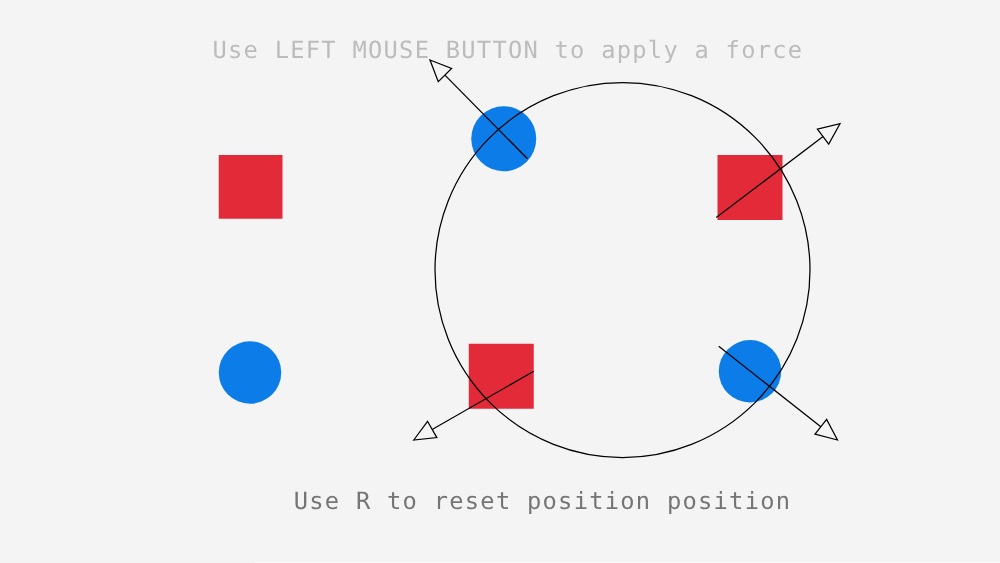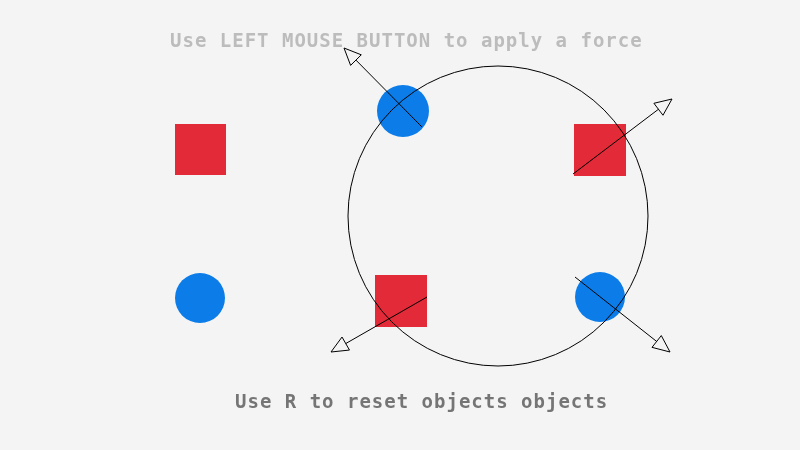--- a/index.html
+++ b/index.html
@@ -22,21 +22,21 @@
     left: 0;
     top: 0;
     width: 800px;
     height: 450px;
     pointer-events: none;
   }
   .hint {
     position: absolute;
     white-space: pre;
     letter-spacing: 1px;
-    font-weight: 700;
+    font-weight: 400;
   }
   #hint-top {
     left: 170px;
     top: 29px;
     font-size: 19px;
     color: #bcbcbc;
   }
   #hint-bottom {
     left: 235px;
     top: 390px;
@@ -50,21 +50,21 @@
     border-radius: 50%;
   }
 </style>
 </head>
 <body>
 
 <div id="scene" style="background: rgb(244, 244, 244);">
 
   <div class="hint" id="hint-top" style="left: 170px; top: 29px; color: rgb(188, 188, 188);">Use LEFT MOUSE BUTTON to apply a force</div>
 
-  <div class="hint" id="hint-bottom" style="left: 235px; top: 390px; color: rgb(117, 117, 117);">Use R to reset objects objects</div>
+  <div class="hint" id="hint-bottom" style="left: 235px; top: 390px; color: rgb(117, 117, 117);">Use R to reset position position</div>
 
   <div id="shape-layer">
       <div class="body-shape" style="background: rgb(227, 42, 56); left: 175px; top: 124px; width: 51px; height: 51px;"></div>
       <div class="body-shape" style="background: rgb(227, 42, 56); left: 574px; top: 124px; width: 52px; height: 52px;"></div>
       <div class="body-shape" style="background: rgb(227, 42, 56); left: 375px; top: 275px; width: 52px; height: 52px;"></div>
       <div class="body-shape body-circle" style="background: rgb(11, 124, 232); left: 377px; top: 85px; width: 52px; height: 52px;"></div>
       <div class="body-shape body-circle" style="background: rgb(11, 124, 232); left: 175px; top: 273px; width: 50px; height: 50px;"></div>
       <div class="body-shape body-circle" style="background: rgb(11, 124, 232); left: 575px; top: 272px; width: 50px; height: 50px;"></div>
     </div>
 

